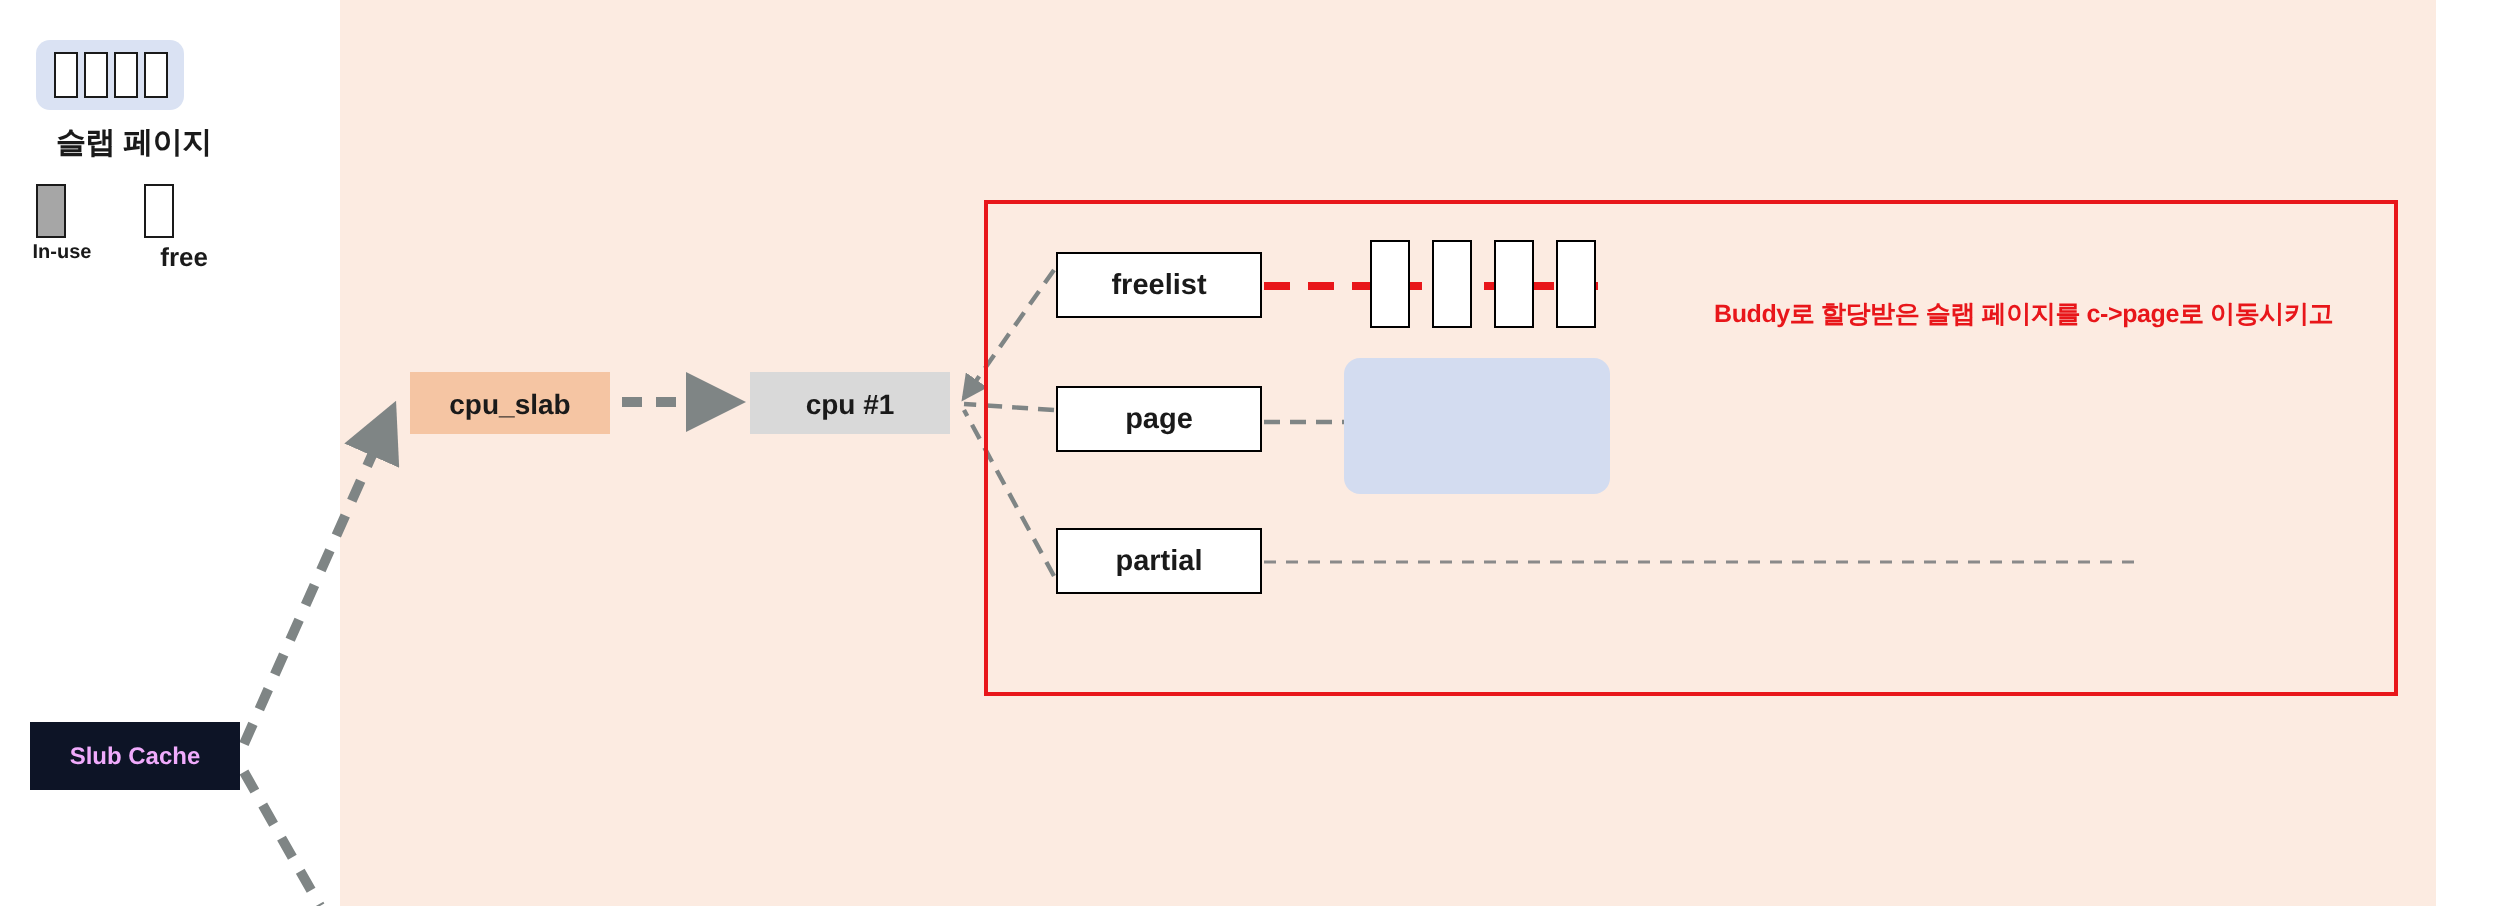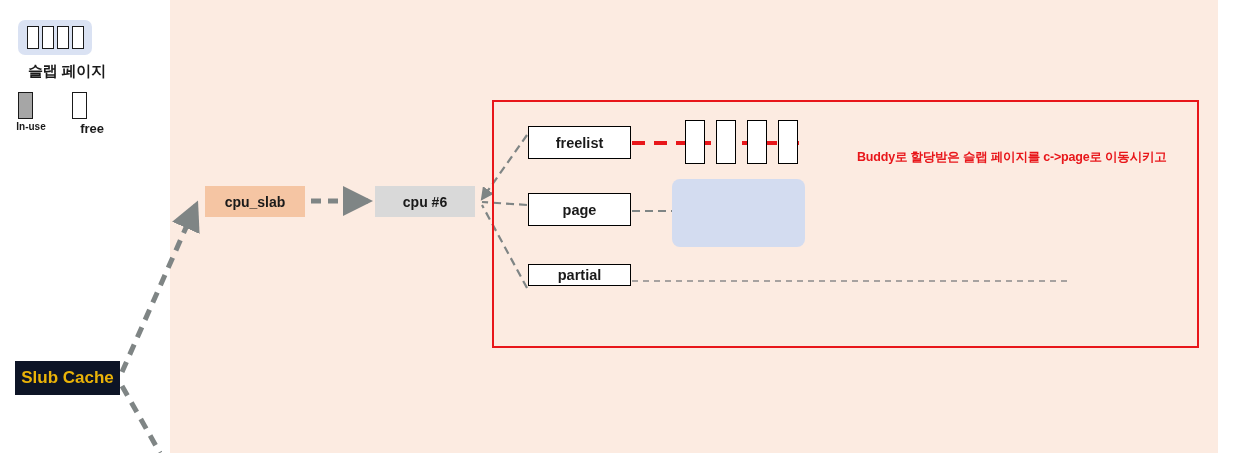--- a/index.html
+++ b/index.html
@@ -112,22 +112,22 @@
     justify-content: center;
     font-weight: bold;
     box-sizing: border-box;
   }
   #slub-cache-box {
     left: 15px;
     top: 361px;
     width: 105px;
     height: 34px;
     background: #0d1426;
-    color: #eab308;
-    font-size: 17px;
+    color: #f0abfc;
+    font-size: 12px;
   }
   #cpu-slab-box {
     left: 205px;
     top: 186px;
     width: 100px;
     height: 31px;
     background: #f5c5a3;
     color: #1a1a1a;
     font-size: 14px;
     text-align: center;
@@ -142,21 +142,21 @@
     font-size: 14px;
   }
   .white-node {
     background: #ffffff;
     border: 1.6px solid #000000;
     color: #1a1a1a;
     font-size: 14.5px;
   }
   #freelist-box { left: 528px; top: 126px; width: 103px; height: 33px; }
   #page-box     { left: 528px; top: 193px; width: 103px; height: 33px; }
-  #partial-box  { left: 528px; top: 264px; width: 103px; height: 22px; }
+  #partial-box  { left: 528px; top: 264px; width: 103px; height: 33px; }
 
   
   #red-region {
     position: absolute;
     left: 492px;
     top: 100px;
     width: 707px;
     height: 248px;
     border: 2.5px solid #e8161a;
     box-sizing: border-box;
@@ -256,21 +256,21 @@
   <div class="slab-obj" style="left:0px;"></div>
   <div class="slab-obj" style="left:31px;"></div>
   <div class="slab-obj" style="left:62px;"></div>
   <div class="slab-obj" style="left:93px;"></div>
 </div>
 
 <div class="node-box" id="slub-cache-box">Slub Cache</div>
 
 <div class="node-box" id="cpu-slab-box">cpu_slab</div>
 
-<div class="node-box" id="cpu0-box">cpu #6</div>
+<div class="node-box" id="cpu0-box">cpu #1</div>
 
 <div class="node-box white-node" id="freelist-box">freelist</div>
 
 <div class="node-box white-node" id="page-box">page</div>
 
 <div class="node-box white-node" id="partial-box">partial</div>
 
 <div id="annotation">
   <div>Buddy로 할당받은 슬랩 페이지를 c-&gt;page로 이동시키고</div>
 </div>

